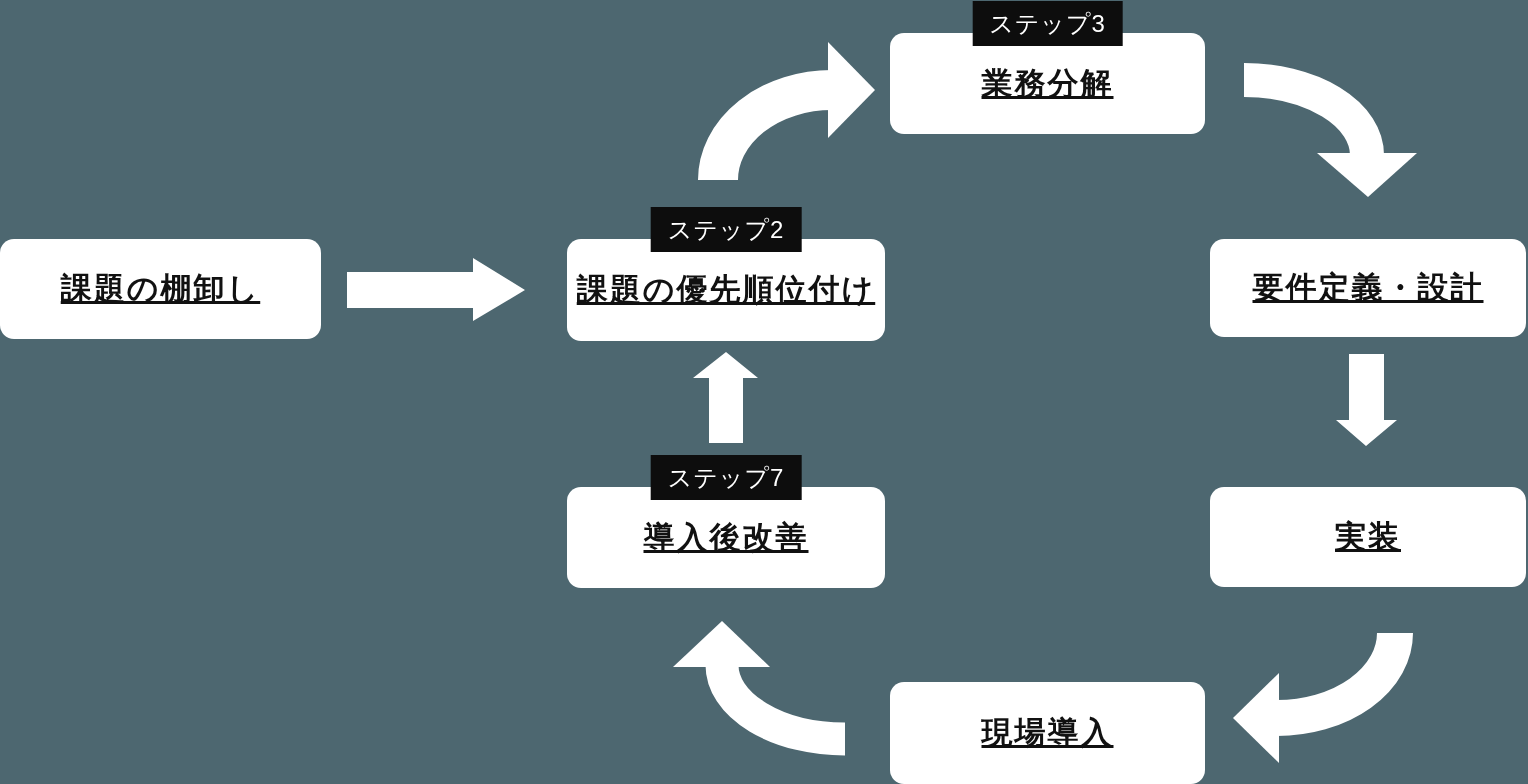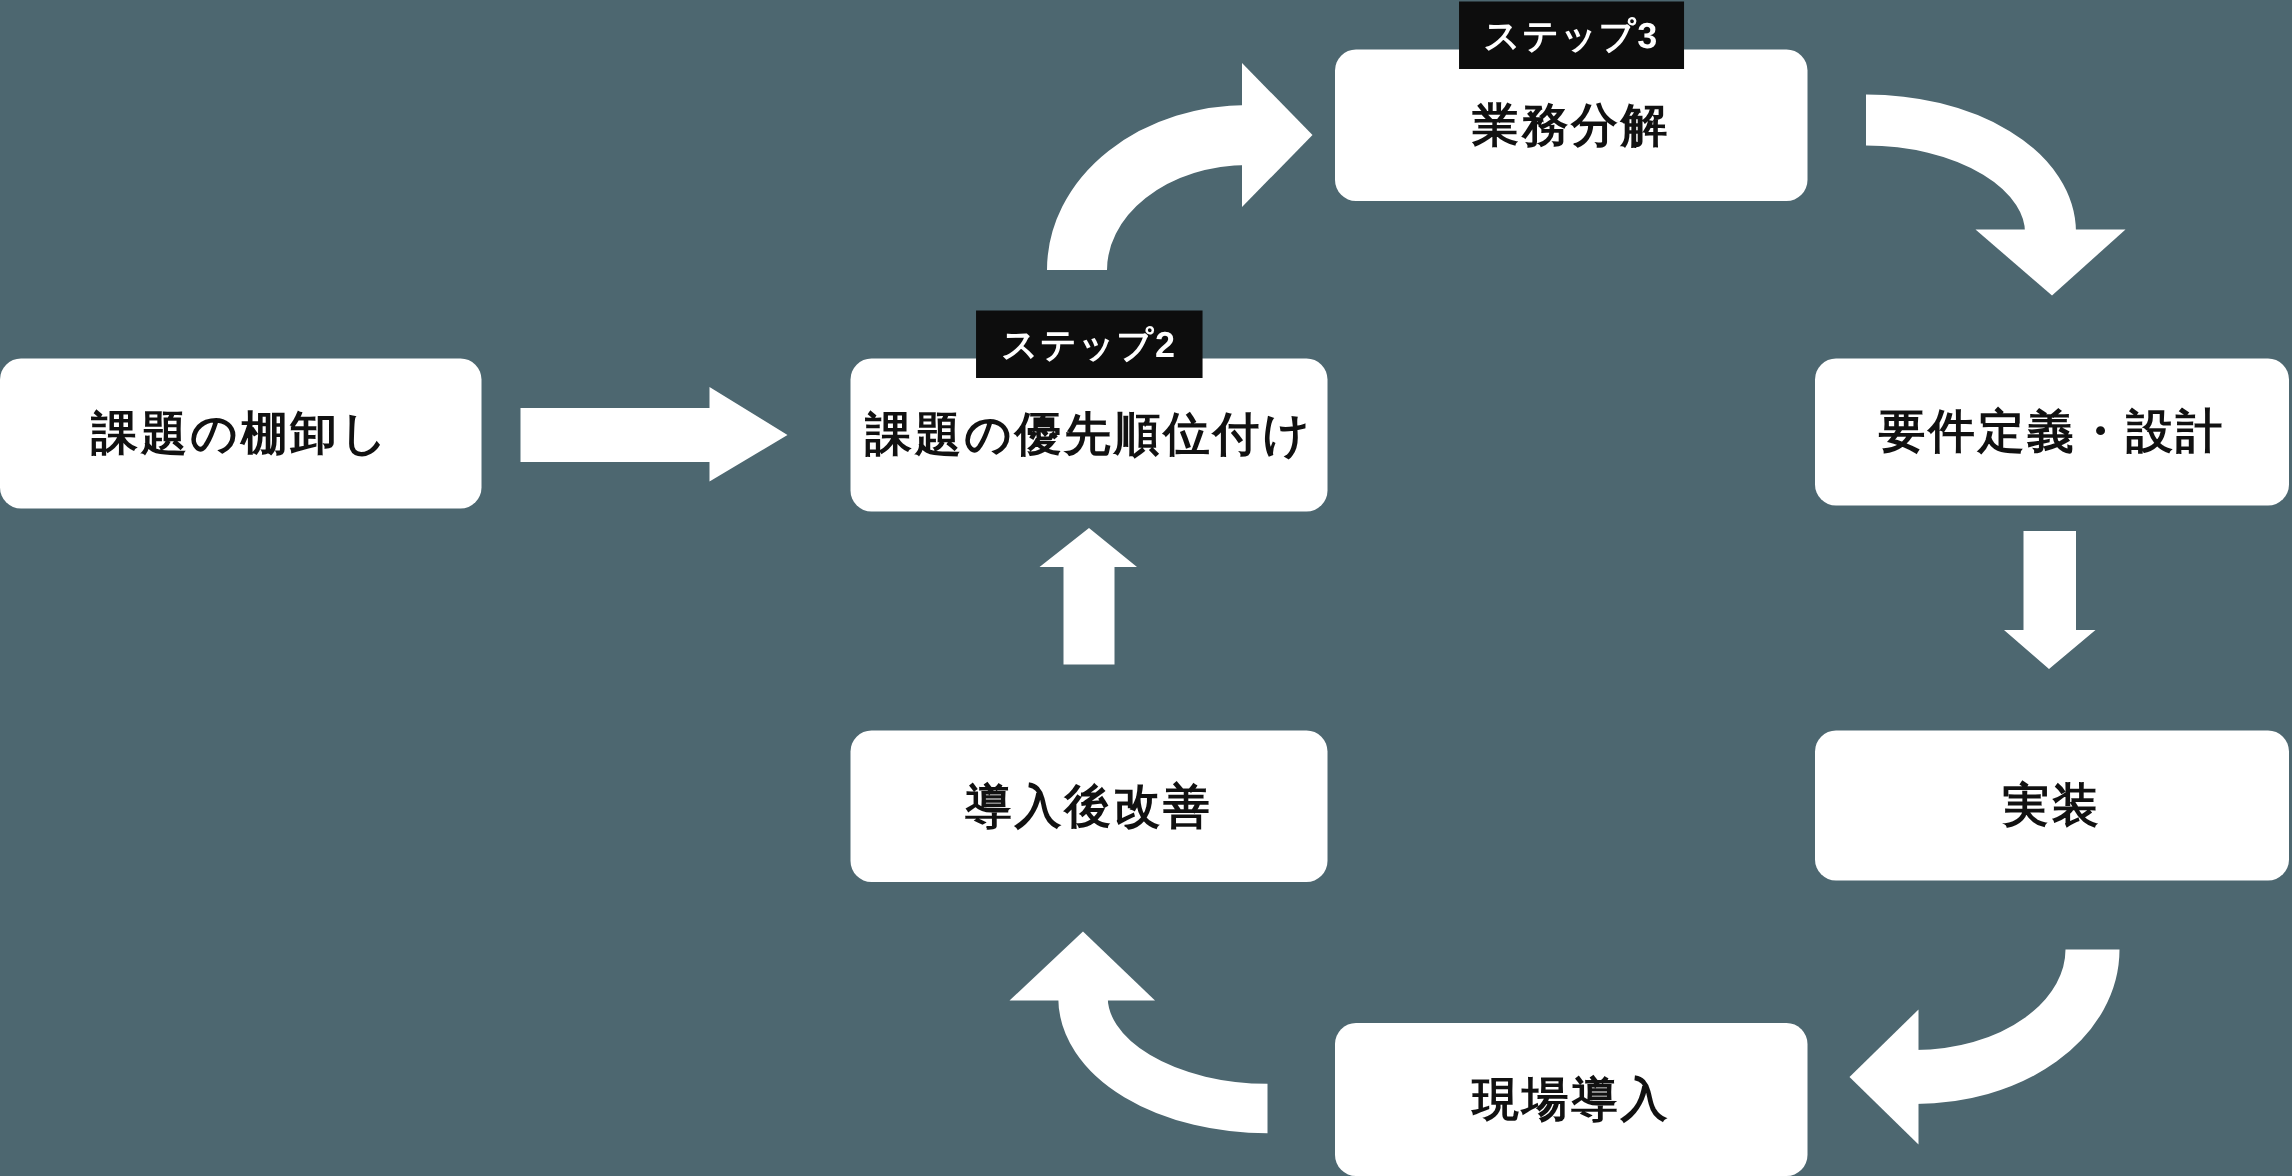--- a/index.html
+++ b/index.html
@@ -26,26 +26,27 @@
   .arrows .solid{fill:var(--arrow);stroke:none;}
   .step{position:absolute;}
   .box{
     position:absolute;left:0;top:0;width:100%;height:100%;
     background:var(--box-bg);border-radius:14px;
     display:flex;align-items:center;justify-content:center;
   }
   .title{
     color:var(--box-text);font-size:31px;font-weight:bold;letter-spacing:2px;
     white-space:nowrap;
+    text-decoration:underline;
   }
   .tag{
     position:absolute;top:-32px;left:50%;transform:translateX(-50%);
     height:45px;padding:0 17px;background:var(--tag-bg);
     display:flex;align-items:center;justify-content:center;
-    color:var(--tag-text);font-size:24px;font-weight:bold;letter-spacing:1px;
+    color:var(--tag-text);font-size:24px;font-weight:normal;letter-spacing:1px;
     white-space:nowrap;z-index:2;
   }
   
   .s1{left:0px;   top:239px; width:321px; height:100px;}
   .s2{left:567px; top:239px; width:318px; height:102px;}
   .s3{left:890px; top:33px;  width:315px; height:101px;}
   .s4{left:1210px;top:239px; width:316px; height:98px;}
   .s5{left:1210px;top:487px; width:316px; height:100px;}
   .s6{left:890px; top:682px; width:315px; height:102px;}
   .s7{left:567px; top:487px; width:318px; height:101px;}
@@ -119,15 +120,16 @@
   <div class="step s6">
     <div class="box">
       <span class="title">現場導入</span>
     </div>
   </div>
 
   <div class="step s7">
     <div class="box">
       <span class="title">導入後改善</span>
     </div>
+    <div class="tag">ステップ7</div>
   </div>
 
 </div>
 
 </body></html>

